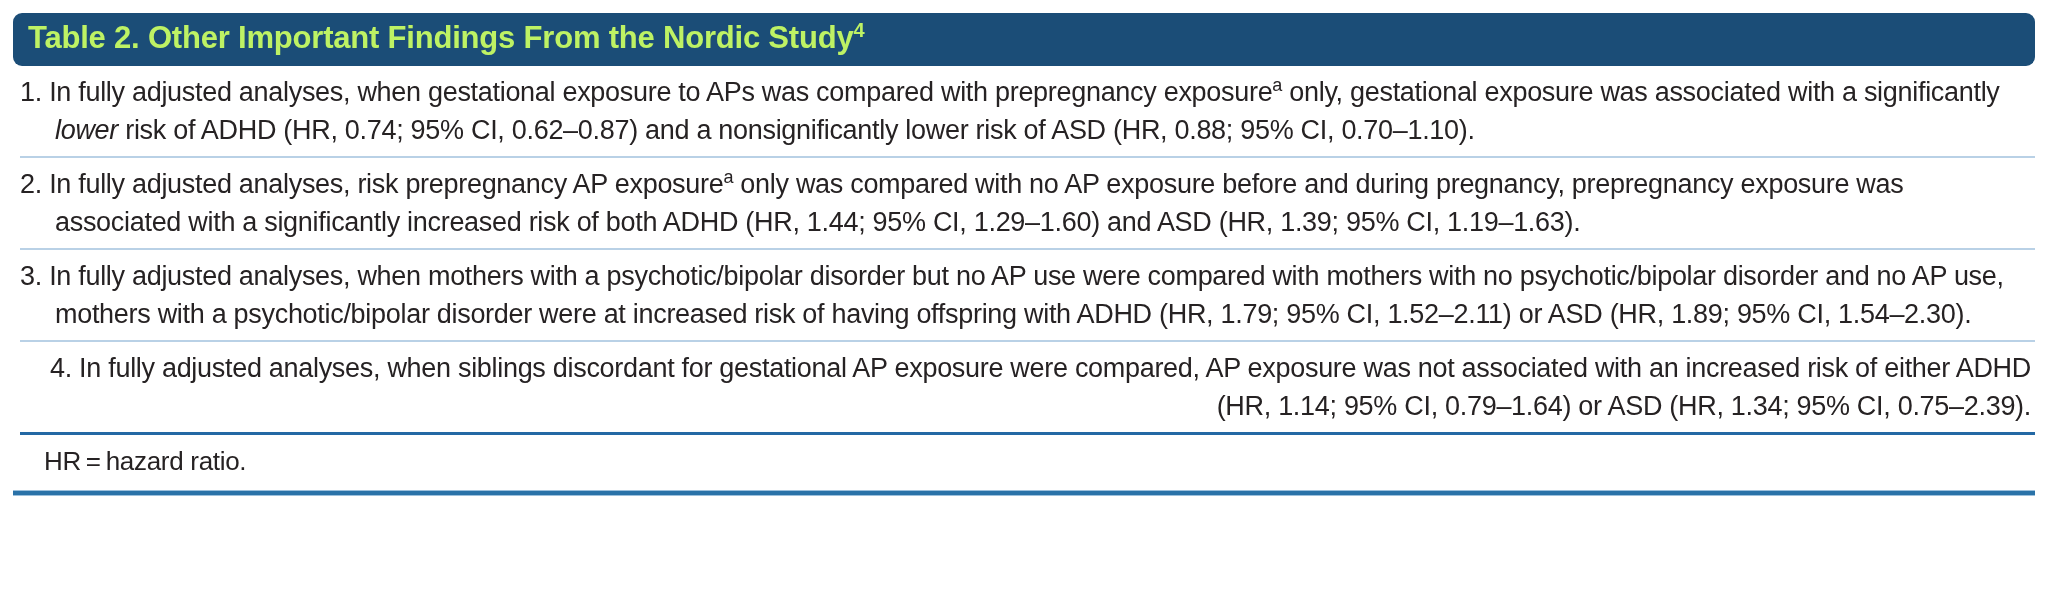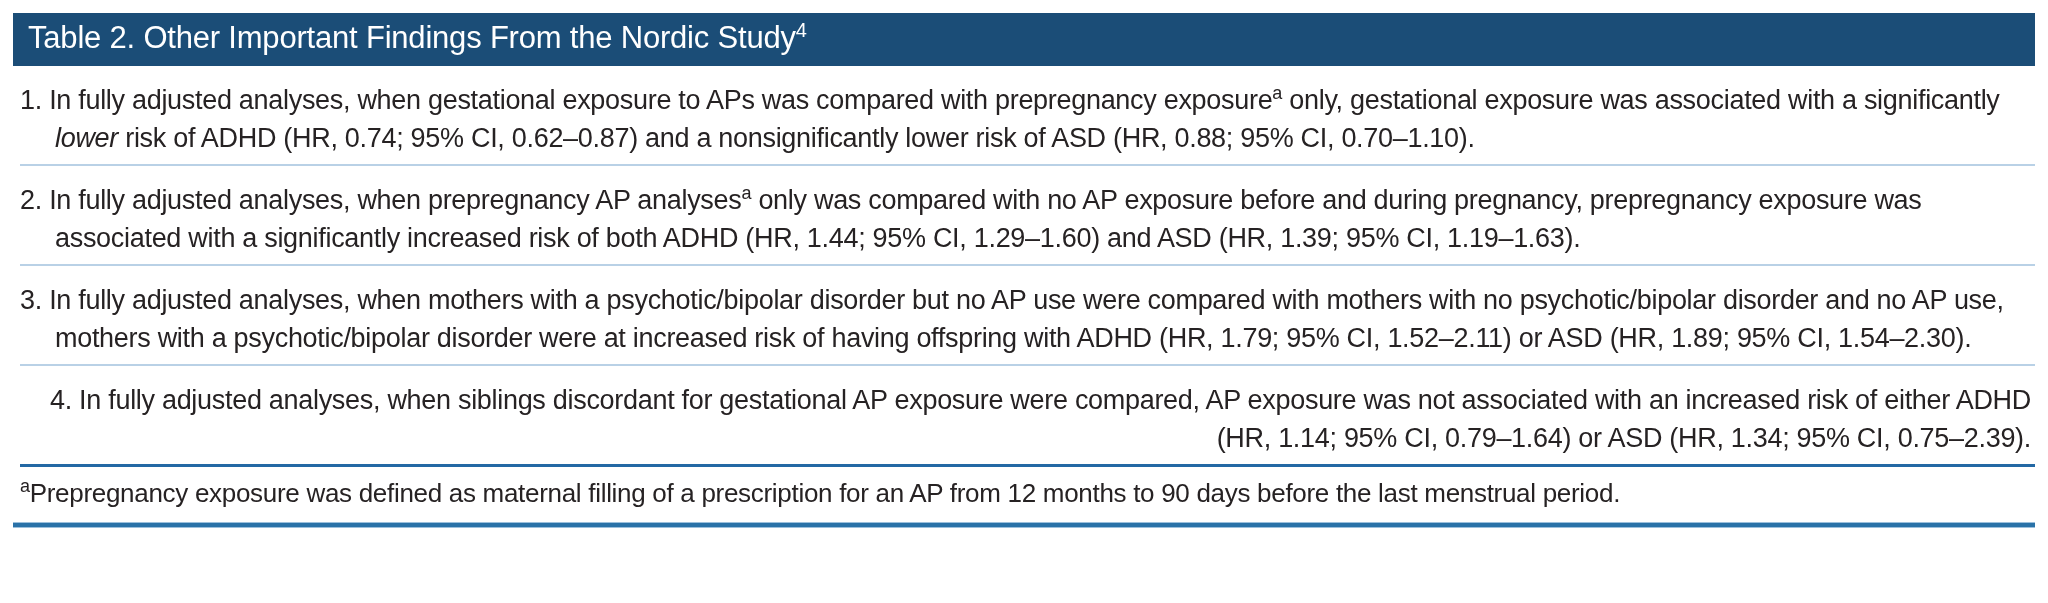--- a/index.html
+++ b/index.html
@@ -12,40 +12,41 @@
     height: 603px;
     font-family: "Liberation Sans", "DejaVu Sans", sans-serif;
     color: #262223;
     overflow: hidden;
   }
   .table {
     margin: 13px 13px 0 13px;
   }
   .table-header {
     background: #1b4d77;
-    color: #ffffff;
+    color: #bef264;
     font-size: 31px;
-    font-weight: normal;
+    font-weight: bold;
     padding: 7px 16px 10px 15px;
     letter-spacing: -0.2px;
+    border-radius: 9px;
   }
   .table-header sup {
     font-size: 20px;
     line-height: 0;
   }
   .body-sections {
     margin-left: 7px;
   }
   .findings {
     font-size: 27px;
     line-height: 38px;
     letter-spacing: -0.3px;
   }
   .finding {
-    padding: 15px 4px 7px 35px;
+    padding: 7px 4px 7px 35px;
     text-indent: -35px;
     border-bottom: 2px solid #b9d1e6;
   }
   .finding:last-child {
     border-bottom: none;
     text-align: right;
   }
   .finding .italic {
     font-style: italic;
   }
@@ -74,23 +75,23 @@
 <body>
 
 <div class="table">
   <div class="table-header">
     <span><span>Table 2. Other Important Findings From the Nordic Study</span><sup>4</sup></span>
   </div>
 
   <div class="body-sections">
     <div class="findings" id="findings">
         <div class="finding"><span>1. </span><span><span>In fully adjusted analyses, when gestational exposure to APs was compared with prepregnancy exposure</span><sup>a</sup><span> only, gestational exposure was associated with a significantly </span><span class="italic">lower</span><span> risk of ADHD (HR, 0.74; 95% CI, 0.62–0.87) and a nonsignificantly lower risk of ASD (HR, 0.88; 95% CI, 0.70–1.10).</span></span></div>
-        <div class="finding"><span>2. </span><span><span>In fully adjusted analyses, when prepregnancy AP analyses</span><sup>a</sup><span> only was compared with no AP exposure before and during pregnancy, prepregnancy exposure was associated with a significantly increased risk of both ADHD (HR, 1.44; 95% CI, 1.29–1.60) and ASD (HR, 1.39; 95% CI, 1.19–1.63).</span></span></div>
+        <div class="finding"><span>2. </span><span><span>In fully adjusted analyses, risk prepregnancy AP exposure</span><sup>a</sup><span> only was compared with no AP exposure before and during pregnancy, prepregnancy exposure was associated with a significantly increased risk of both ADHD (HR, 1.44; 95% CI, 1.29–1.60) and ASD (HR, 1.39; 95% CI, 1.19–1.63).</span></span></div>
         <div class="finding"><span>3. </span><span><span>In fully adjusted analyses, when mothers with a psychotic/bipolar disorder but no AP use were compared with mothers with no psychotic/bipolar disorder and no AP use, mothers with a psychotic/bipolar disorder were at increased risk of having offspring with ADHD (HR, 1.79; 95% CI, 1.52–2.11) or ASD (HR, 1.89; 95% CI, 1.54–2.30).</span></span></div>
         <div class="finding"><span>4. </span><span><span>In fully adjusted analyses, when siblings discordant for gestational AP exposure were compared, AP exposure was not associated with an increased risk of either ADHD (HR, 1.14; 95% CI, 0.79–1.64) or ASD (HR, 1.34; 95% CI, 0.75–2.39).</span></span></div>
       </div>
     <div class="footnotes" id="footnotes">
-        <div class="footnote"><sup>a</sup><span>Prepregnancy exposure was defined as maternal filling of a prescription for an AP from 12 months to 90 days before the last menstrual period.</span></div>
+        <div class="footnote indented"><span>HR = hazard ratio.</span></div>
       </div>
   </div>
 
   <div class="bottom-rule"></div>
 </div>
 
 </body></html>

